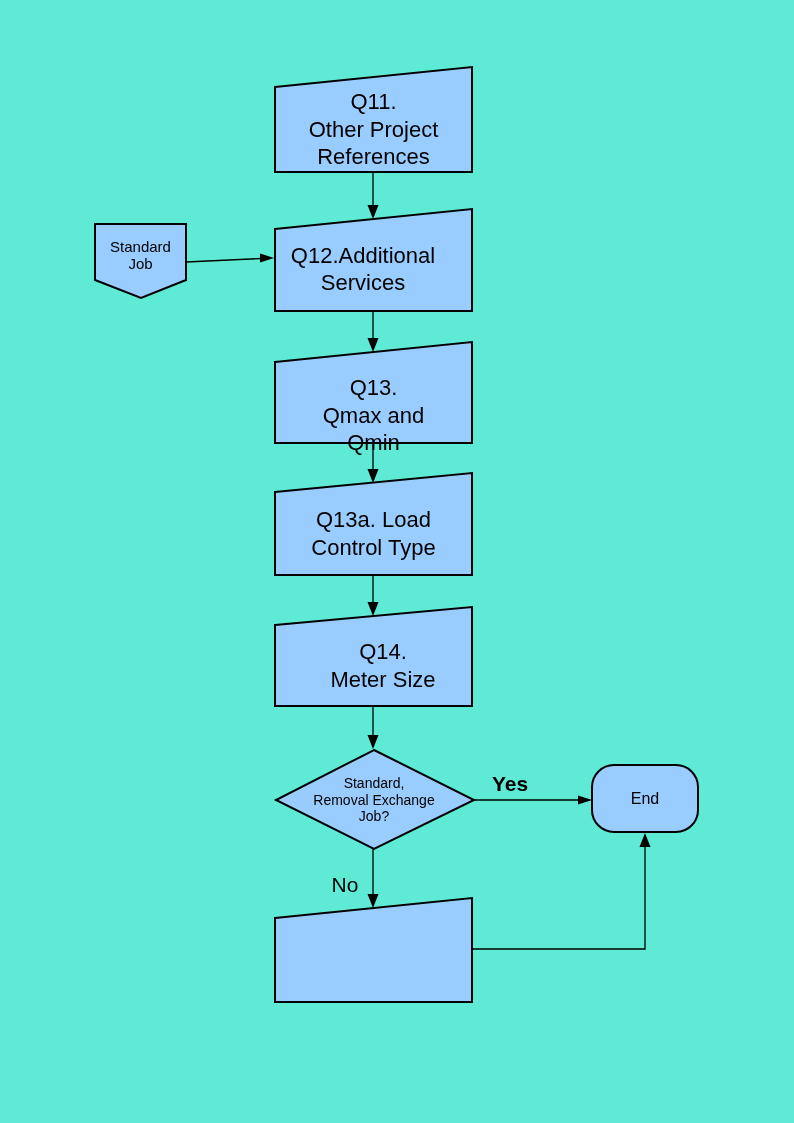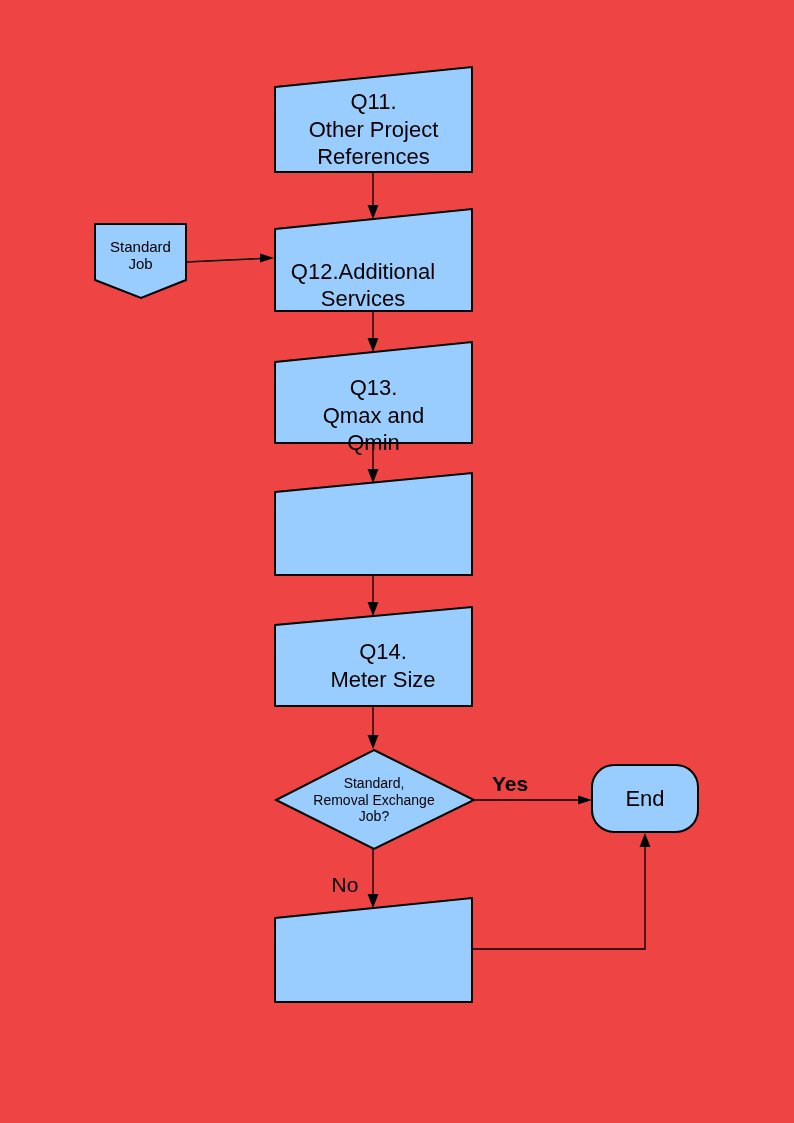--- a/index.html
+++ b/index.html
@@ -1,38 +1,38 @@
 <!DOCTYPE html>
 <html><head>
 <meta charset="utf-8">
 <style>
   html,body{margin:0;padding:0;background:#fff;}
   .page{
     position:relative;
     width:794px;height:1123px;
-    background:#ef4444;
+    background:#5eead4;
     overflow:hidden;
     font-family:"Liberation Sans","DejaVu Sans",sans-serif;
     color:#000;
   }
   .page svg{position:absolute;left:0;top:0;}
   .node-shape{stroke:#000000;stroke-width:2;}
   .connector{stroke:#000000;stroke-width:1.3;fill:none;}
   .arrowhead{fill:#000000;stroke:none;}
   .lbl{
     position:absolute;
     display:flex;align-items:center;justify-content:center;
     text-align:center;
     white-space:pre-line;
     pointer-events:none;
   }
   .node-label{font-size:22px;line-height:1.25;}
   .pentagon-label{font-size:15px;line-height:1.15;}
   .decision-label{font-size:14px;line-height:1.18;}
-  .terminator-label{font-size:22px;}
+  .terminator-label{font-size:16px;}
   .edge-label{font-size:21px;line-height:1.1;}
 </style>
 </head>
 <body>
 
 <div class="page">
 
   <svg width="794" height="1123" viewBox="0 0 794 1123">
 
     <polygon class="node-shape" points="275,87 472,67 472,172 275,172" fill="#99CCFF"></polygon>
@@ -99,27 +99,29 @@
     </g>
   </svg>
 
   <div class="lbl node-label" style="left:275px;top:87px;width:197px;height:85px;">Q11.
 Other Project
 References</div>
 
   <div class="lbl pentagon-label" style="left:95px;top:226px;width:91px;height:58px;">Standard
 Job</div>
 
-  <div class="lbl node-label" style="left:275px;top:244px;width:176px;height:82px;">Q12.Additional
+  <div class="lbl node-label" style="left:275px;top:228px;width:176px;height:82px;">Q12.Additional
 Services</div>
 
   <div class="lbl node-label" style="left:275px;top:362px;width:197px;height:81px;margin-top:13px;">Q13.
 Qmax and
 Qmin</div>
 
+  <div class="lbl node-label" style="left:275px;top:492px;width:197px;height:83px;">Q13a. Load
+Control Type</div>
 
   <div class="lbl node-label" style="left:275px;top:625px;width:216px;height:81px;">Q14.
 Meter Size</div>
 
   <div class="lbl decision-label" style="left:284px;top:758px;width:180px;height:84px;">Standard,
 Removal Exchange
 Job?</div>
 
   <div class="lbl terminator-label" style="left:592px;top:765px;width:106px;height:67px;">End</div>
 

